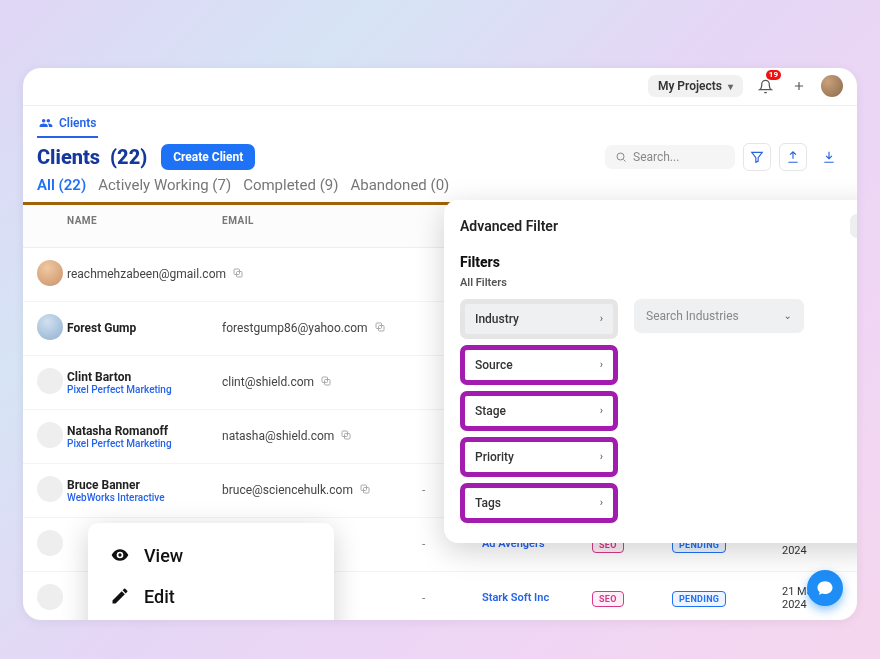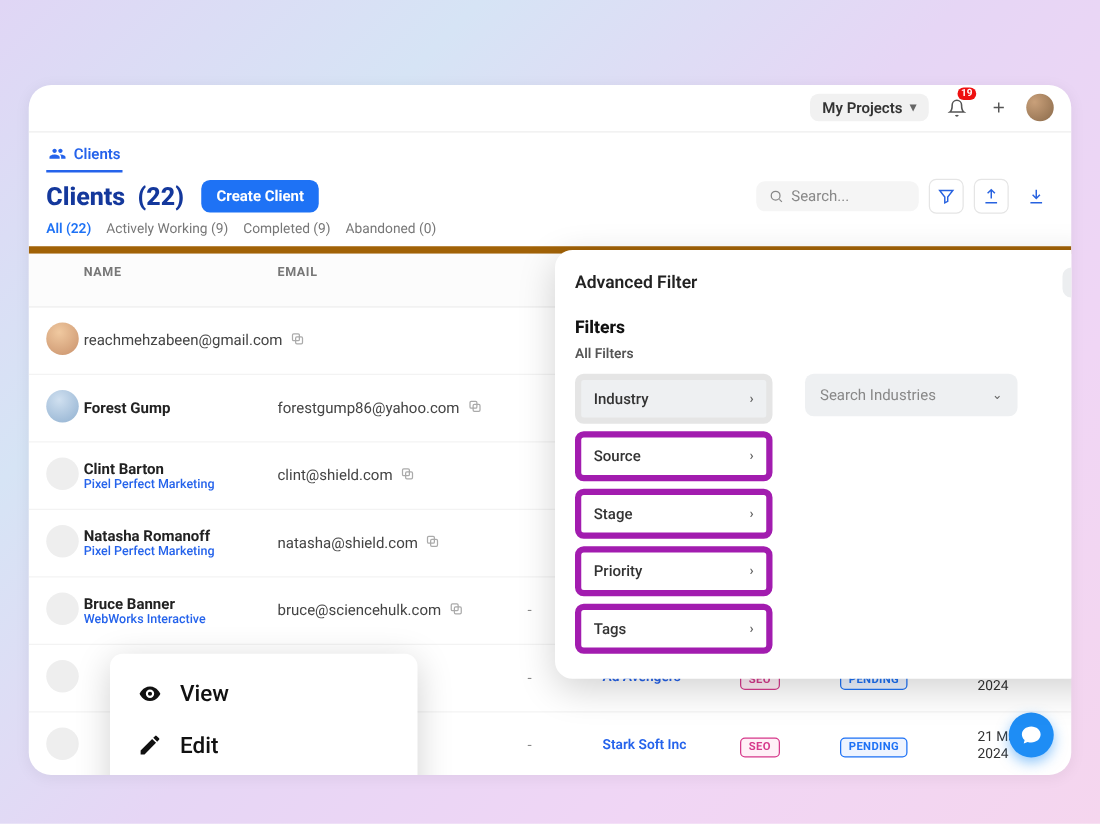--- a/index.html
+++ b/index.html
@@ -18,21 +18,21 @@
   .tab svg { width:14px; height:14px; fill:#2563eb;}
   
   .titlerow { display:flex; align-items:center; gap:14px; padding:6px 14px 2px 14px; position:relative;}
   .titlerow h1 { font-size:20px; font-weight:800; color:#14389c; }
   .titlerow h1 .cnt { color:#14389c; }
   .createbtn { background:#1e72f5; color:#fff; font-size:12px; font-weight:700; border:none; border-radius:7px; padding:6px 12px; cursor:pointer;}
   .rightcontrols { position:absolute; right:14px; display:flex; align-items:center; gap:8px;text-align:right; }
   .search { background:#f5f5f5; border-radius:7px; padding:5px 10px; display:flex; align-items:center; gap:6px; font-size:12px; color:#888; width:130px;}
   .sqbtn { width:28px; height:28px; border:1px solid #e5e5e5; border-radius:6px; display:flex; align-items:center; justify-content:center; color:#2762e0; cursor:pointer; }
   
-  .filtertabs { padding:4px 14px 8px 14px; font-size:11px; color:#777; display:flex; gap:12px; border-bottom:6px solid #a16207;}
+  .filtertabs { padding:4px 14px 8px 14px; font-size:15px; color:#777; display:flex; gap:12px; border-bottom:3px solid #a16207;}
   .filtertabs .active { color:#1e72f5; font-weight:600;}
   
   .thead { display:flex; padding:10px 14px; font-size:10px; font-weight:700; color:#777; letter-spacing:0.5px; border-bottom:1px solid #eee; background:#fcfcfc;}
   .col-name { width:185px; }
   .col-email { width:200px; }
   .col-gap { width:60px; }
   .col-comp { width:110px; }
   .col-ind { width:80px; }
   .col-status { width:110px; }
   .col-date { flex:1; text-align:left; }
@@ -66,21 +66,21 @@
   .advhead h3 { font-size:14px; font-weight:600; color:#222;}
   .xbtn { width:24px; height:24px; border-radius:7px; background:#eceef0; display:flex; align-items:center; justify-content:center; cursor:pointer; color:#444; font-size:13px;}
   .advbody { padding:2px 16px 0 16px;}
   .advbody h4 { font-size:14px; font-weight:800; color:#111; margin-bottom:6px;}
   .advbody .allf { font-size:11px; color:#555; font-weight:600; margin-bottom:10px;}
   .flcols { display:flex; gap:16px;}
   .flist { width:158px; display:flex; flex-direction:column; gap:6px;}
   .frow { border:5px solid #a21caf; border-radius:7px; padding:8px 10px; font-size:12px; color:#333; font-weight:500; display:flex; align-items:center; justify-content:space-between; cursor:pointer;}
   .frow.active { background:#eef0f2; border-color:#e5e5e5;}
   .frow .chv { font-size:11px; color:#666;}
-  .searchind { background:#eef0f2; border-radius:7px; padding:10px 12px; font-size:12px; color:#888; width:170px; display:flex; align-items:center; justify-content:space-between;margin-left:10px;}
+  .searchind { background:#eef0f2; border-radius:7px; padding:10px 12px; font-size:12px; color:#888; width:170px; display:flex; align-items:center; justify-content:space-between;}
   
   .chatfab { position:absolute; right:14px; bottom:14px; width:36px; height:36px; border-radius:50%; background:#1e8df5; display:flex; align-items:center; justify-content:center; color:#fff; cursor:pointer; box-shadow:0 4px 10px rgba(30,141,245,0.5);}
 </style>
 </head>
 <body>
 
 <div class="app">
 
   <div class="topbar">
     <div class="myproj">
@@ -136,21 +136,21 @@
       <div class="sqbtn" style="border:none;">
         <svg viewBox="0 0 24 24" width="14" height="14" fill="none" stroke="currentColor" stroke-width="2">
             <path d="M12 15V3M7 10l5 5 5-5M4 21h16"></path>
           </svg>
       </div>
     </div>
   </div>
 
   <div class="filtertabs">
     <span class="active">All (22)</span>
-    <span>Actively Working  (9)</span>
+    <span>Actively Working  (7)</span>
     <span>Completed  (9)</span>
     <span>Abandoned  (0)</span>
   </div>
 
   <div class="thead">
     <div class="col-name" style="padding-left:30px;">NAME</div>
     <div class="col-email">EMAIL</div>
     <div class="col-gap"></div>
       <div class="col-comp"></div>
       <div class="col-ind"></div>

